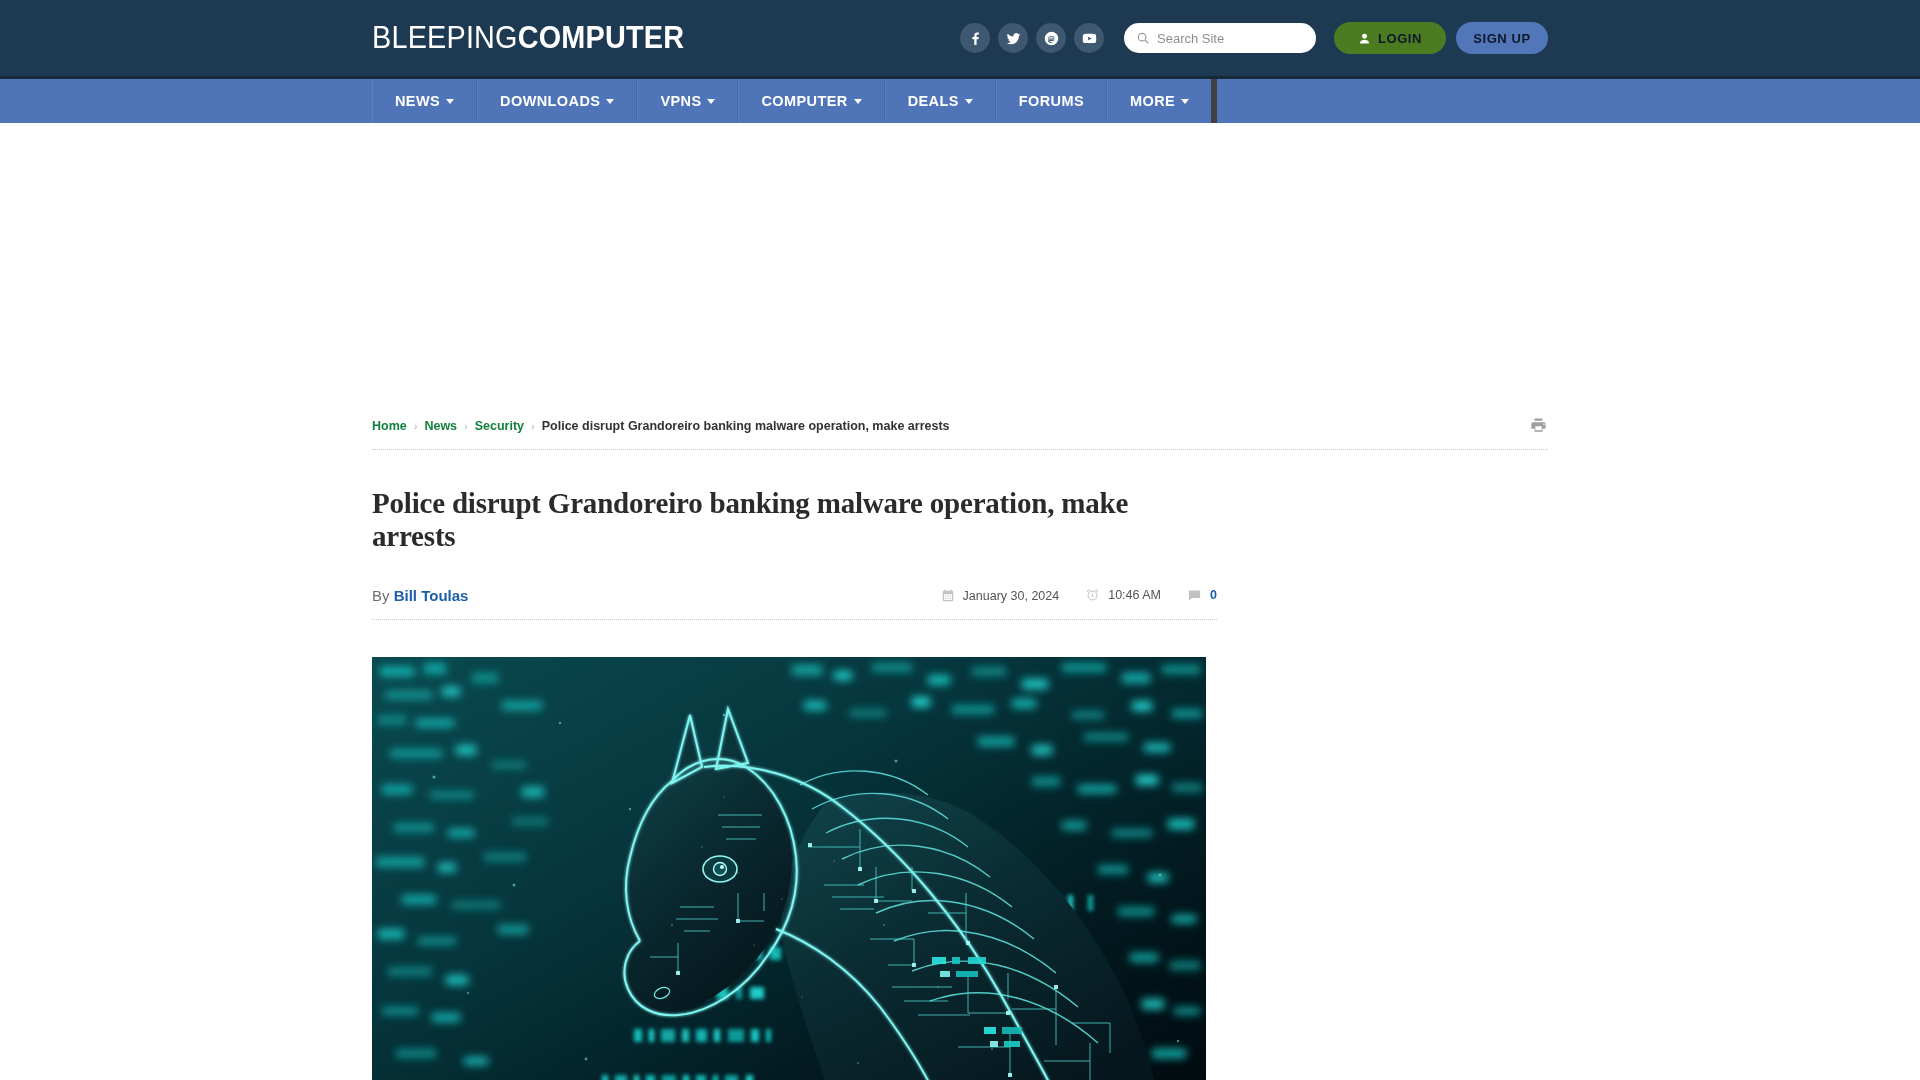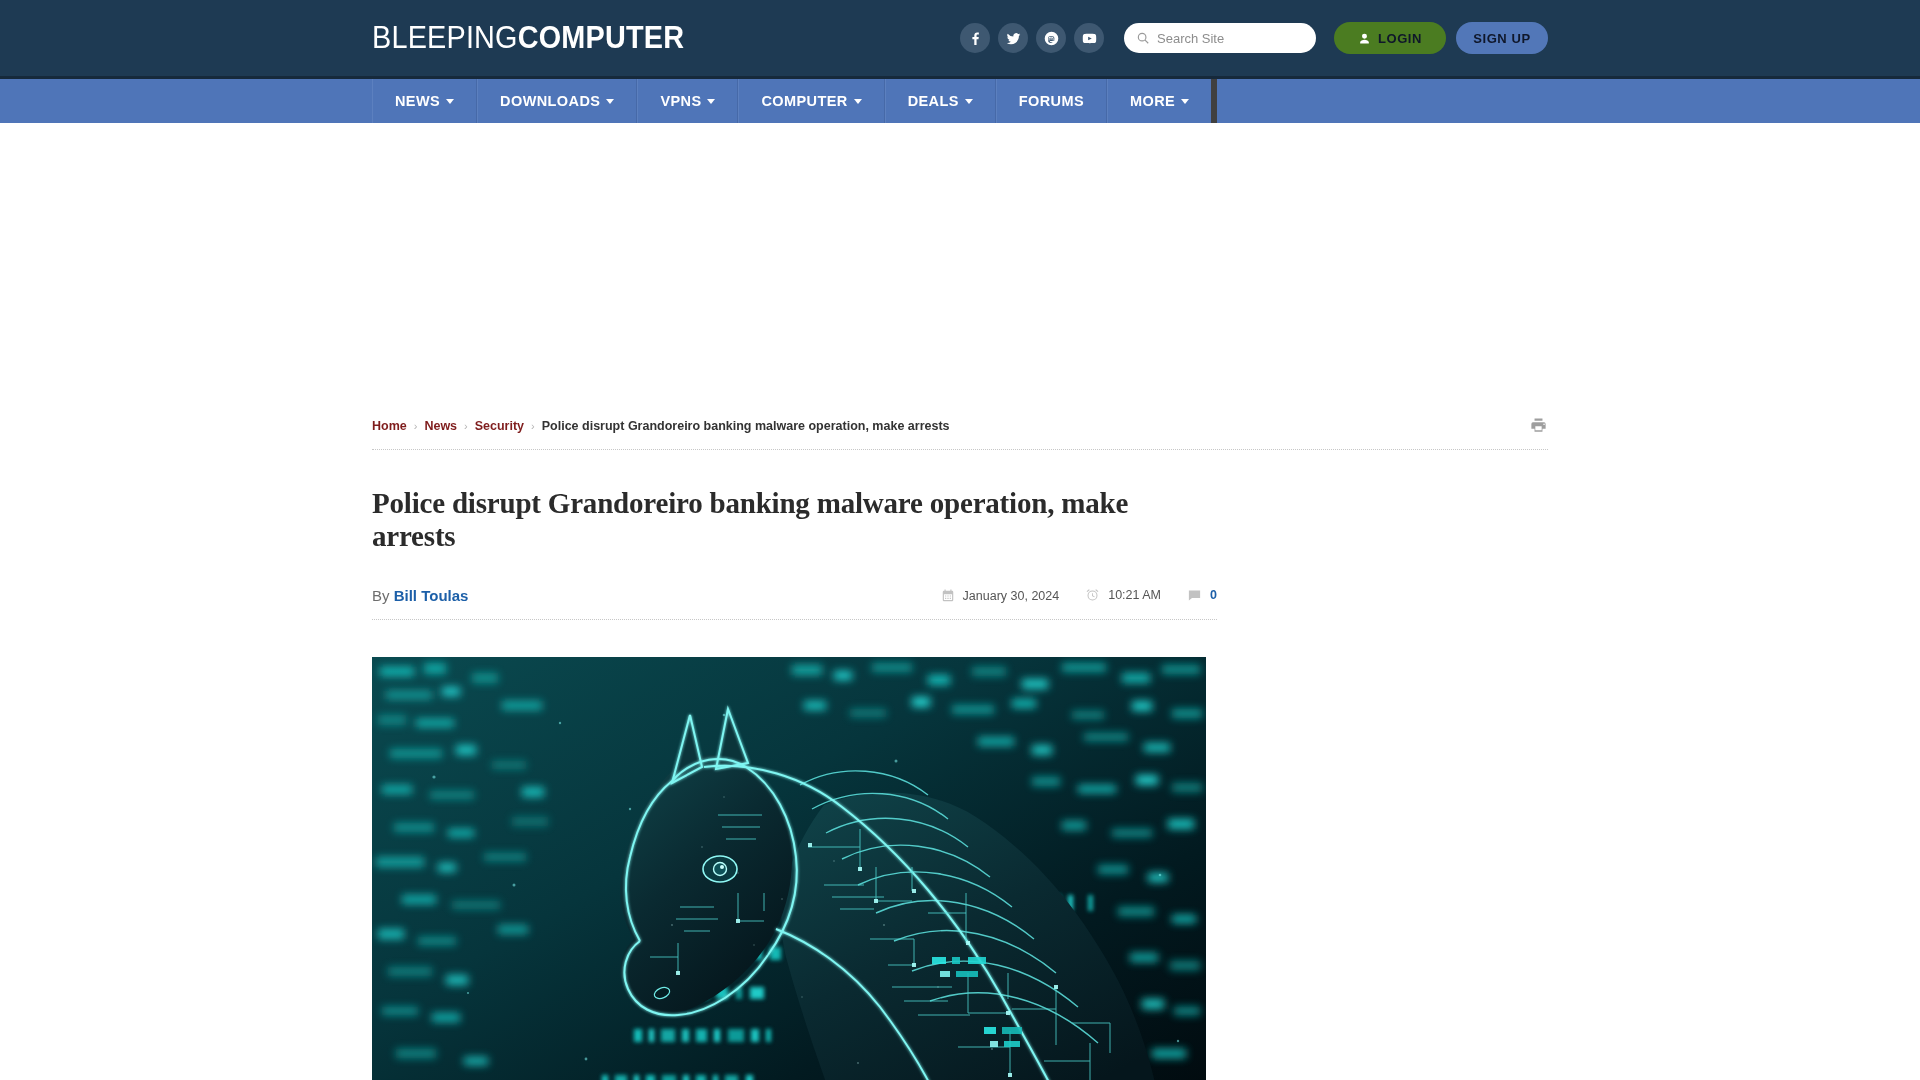--- a/index.html
+++ b/index.html
@@ -170,21 +170,21 @@
     padding-bottom: 14px;
     border-bottom: 1px dotted #c7c7c7;
   }
   .breadcrumb {
     display: flex;
     align-items: center;
     gap: 7px;
     font-size: 12.5px;
   }
   .crumb-link {
-    color: #7f1d1d;
+    color: #15803d;
     font-weight: 700;
     text-decoration: none;
     cursor: pointer;
   }
   .crumb-sep {
     color: #b4b4b4;
     font-size: 11px;
     font-weight: 400;
   }
   .crumb-current {
@@ -383,21 +383,21 @@
         <div class="meta-item">
           <svg class="cal-ico" viewBox="0 0 24 24">
               <path d="M19 3h-1V1h-2v2H8V1H6v2H5a2 2 0 0 0-2 2v14a2 2 0 0 0 2 2h14a2 2 0 0 0 2-2V5a2 2 0 0 0-2-2zm0 16H5V9h14v10zM7 11h2v2H7v-2zm4 0h2v2h-2v-2zm4 0h2v2h-2v-2zM7 15h2v2H7v-2zm4 0h2v2h-2v-2zm4 0h2v2h-2v-2z"></path>
             </svg>
           <span>January 30, 2024</span>
         </div>
         <div class="meta-item">
           <svg class="clk-ico" viewBox="0 0 24 24">
               <path d="M12 4a8 8 0 1 0 0 16 8 8 0 0 0 0-16zm0 14.4a6.4 6.4 0 1 1 0-12.8 6.4 6.4 0 0 1 0 12.8zm.6-10h-1.4v4.3l3.6 2.2.7-1.2-2.9-1.7V8.4zM6.3 1.8 2.5 5l1.3 1.5 3.8-3.2L6.3 1.8zm11.4 0-1.3 1.5 3.8 3.2L21.5 5l-3.8-3.2z"></path>
             </svg>
-          <span>10:21 AM</span>
+          <span>10:46 AM</span>
         </div>
         <div class="meta-item">
           <svg class="cmt-ico" viewBox="0 0 24 24">
               <path d="M3 4h18v12H8l-5 4V4z"></path>
             </svg>
           <span class="comment-count">0</span>
         </div>
       </div>
     </div>
 

